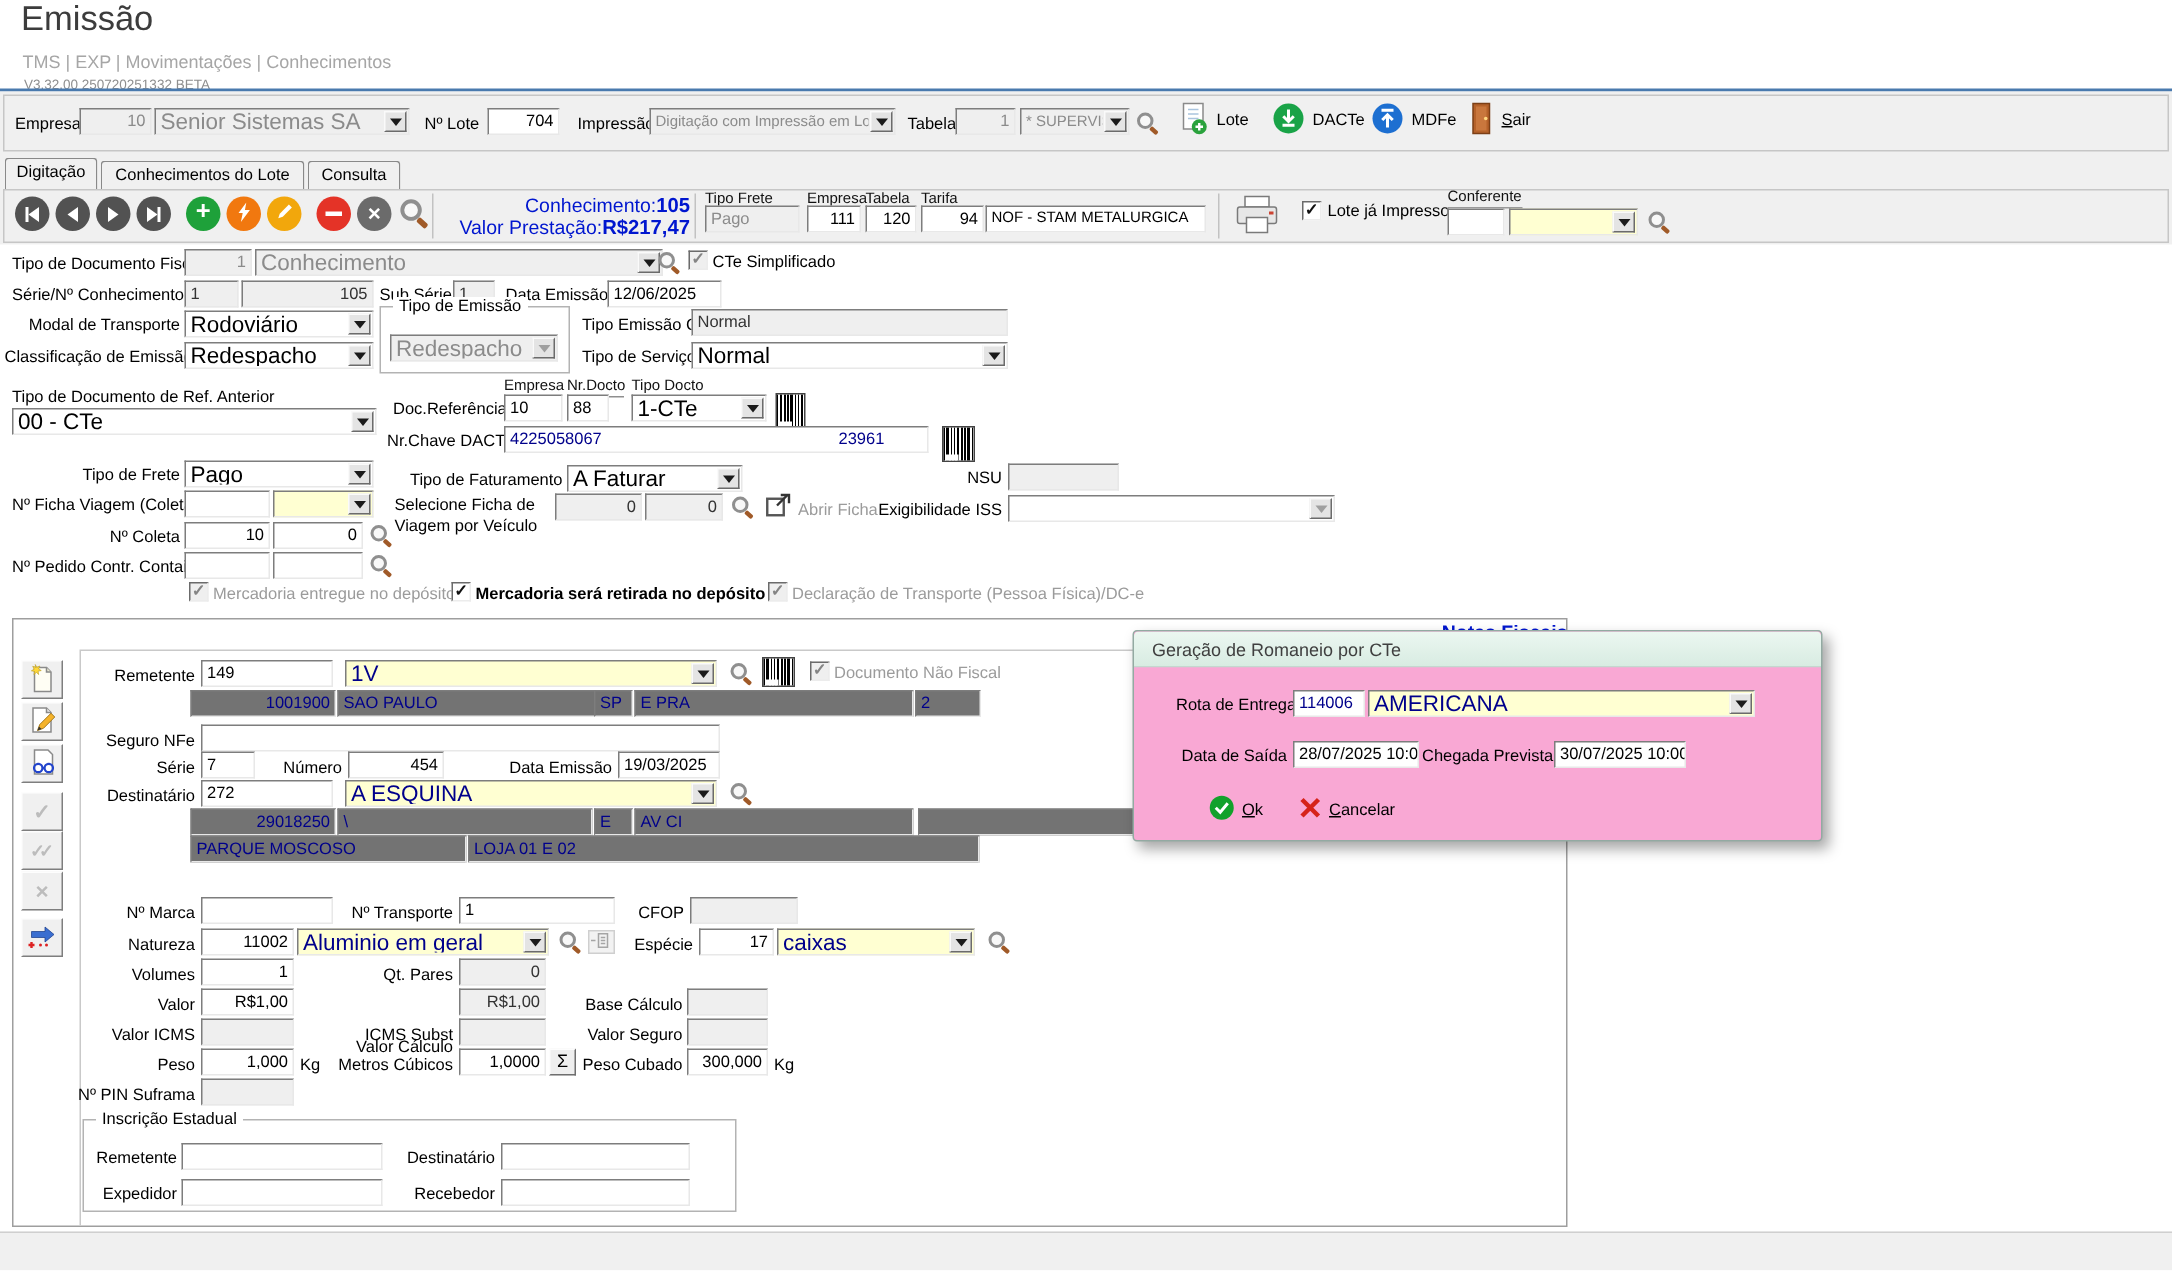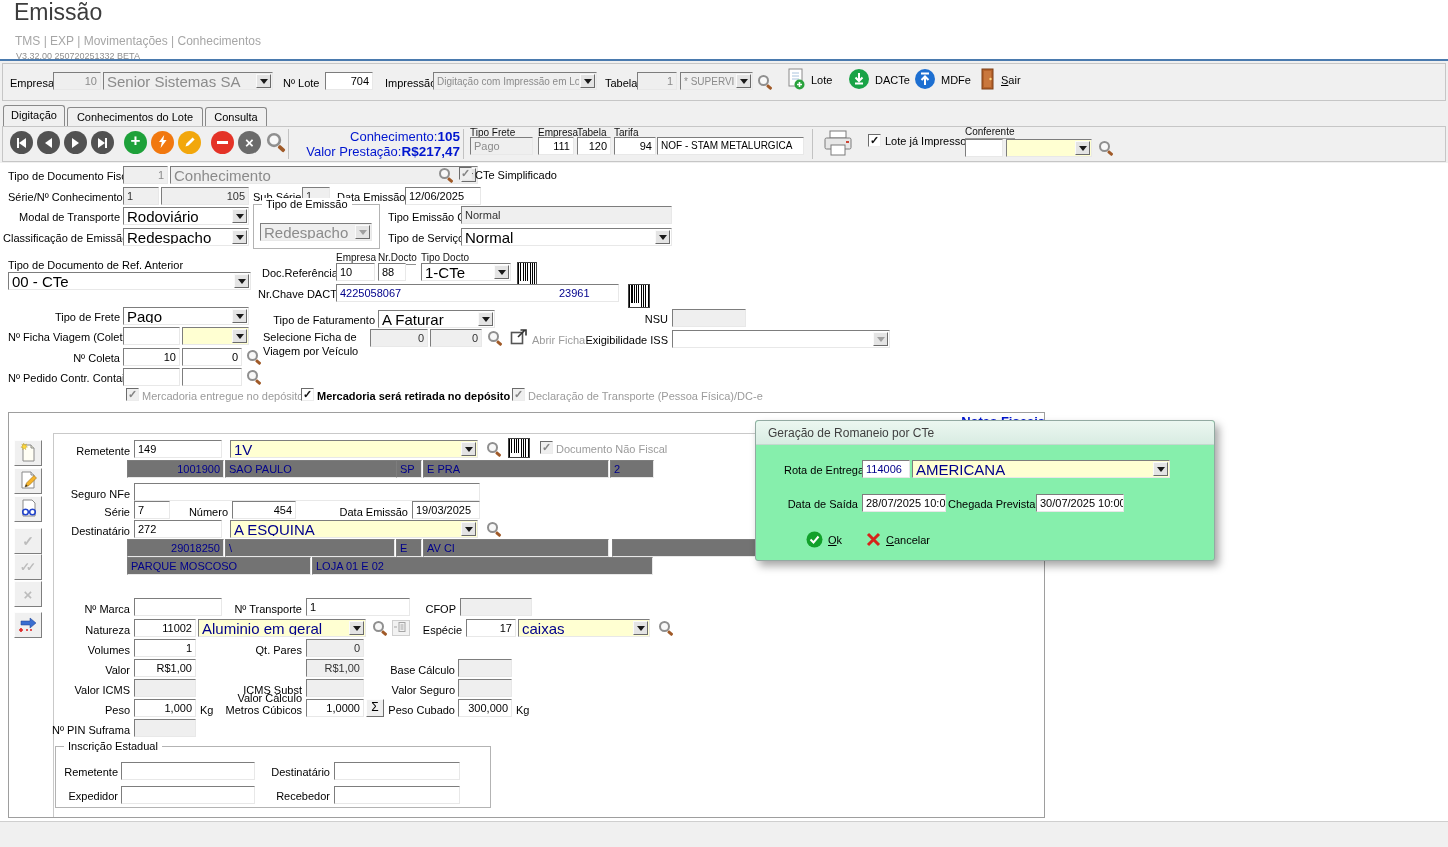--- a/index.html
+++ b/index.html
@@ -51,21 +51,21 @@
   .tbtn{position:absolute;left:14px;width:28px;height:26px;box-sizing:border-box;background:#f0f0f0;border:1px solid;border-color:#fdfdfd #7e7e7e #7e7e7e #fdfdfd;display:flex;align-items:center;justify-content:center}
   .panel{position:absolute;background:#f0f0f0;border:1px solid #c6c6c6;box-sizing:border-box}
   .vsep{position:absolute;width:1px;background:#c2c2c2}
   .actbtn{position:absolute;display:flex;align-items:center;gap:5px;height:24px}
   .fset{position:absolute;border:1px solid #b3b3b3;box-sizing:border-box}
   .legend{position:absolute;top:-7px;left:8px;background:#fff;padding:0 4px;font-size:11px;white-space:nowrap}
   .uf::first-letter{text-decoration:underline}
   .kv{position:absolute;color:#0016cf;font-size:13px;white-space:nowrap}
   .kv .v{font-weight:bold;font-size:13.5px}
   .sigbtn{position:absolute;box-sizing:border-box;background:#efefef;border:1px solid;border-color:#fdfdfd #6f6f6f #6f6f6f #fdfdfd;text-align:center;font-size:12px;line-height:15px}
-  .dlg{position:absolute;left:755px;top:420px;width:458px;height:139px;background:#86efac;border:1px solid #93aaa2;border-radius:3px;box-shadow:4px 5px 9px rgba(0,0,0,.35);z-index:10}
+  .dlg{position:absolute;left:755px;top:420px;width:458px;height:139px;background:#f9a8d4;border:1px solid #93aaa2;border-radius:3px;box-shadow:4px 5px 9px rgba(0,0,0,.35);z-index:10}
   .dlg-title{position:absolute;left:0;top:0;right:0;height:23px;background:linear-gradient(#ecf7f1,#d8ece2);border-bottom:1px solid #c4d8cf;border-radius:3px 3px 0 0}
 </style>
 </head>
 <body>
 
 <div class="app">
 
   <div class="lbl" style="left:14px;top:6px;font-size:23px;color:#3c3c3c">Emissão</div>
   <div class="lbl" style="left:15px;top:35px;font-size:12px;color:#a6a6a6">TMS | EXP | Movimentações | Conhecimentos</div>
   <div class="lbl" style="left:16px;top:50px;font-size:9px;color:#8f8f8f">V3.32.00 250720251332 BETA</div>
@@ -199,21 +199,21 @@
   <div class="sel yel" style="left:1006px;top:139px;width:86px">
     <span class="t"></span>
       <span class="a"></span>
   </div>
   <div class="mag" style="left:1098px;top:140px"></div>
 
   <div class="abs" style="left:0;top:163px;width:1448px;height:658px;background:#fff"></div>
 
   <div class="lbl r" style="left:8px;top:170px;width:112px">Tipo de Documento Fiscal</div>
   <div class="fld dis num" style="left:123px;top:166px;width:45px">1</div>
-  <div class="sel dis" style="left:170px;top:166px;width:308px">
+  <div class="sel dis" style="left:170px;top:166px;width:272px">
     <span class="t">Conhecimento</span>
       <span class="a"></span>
   </div>
   <div class="mag" style="left:438px;top:167px"></div>
   <div class="cb checked disc" style="left:459px;top:167px"></div>
   <div class="lbl" style="left:475px;top:169px">CTe Simplificado</div>
 
   <div class="lbl r" style="left:8px;top:191px;width:112px">Série/Nº Conhecimento</div>
   <div class="fld dis2" style="left:123px;top:187px;width:36px">1</div>
   <div class="fld dis2 num" style="left:161px;top:187px;width:88px">105</div>

